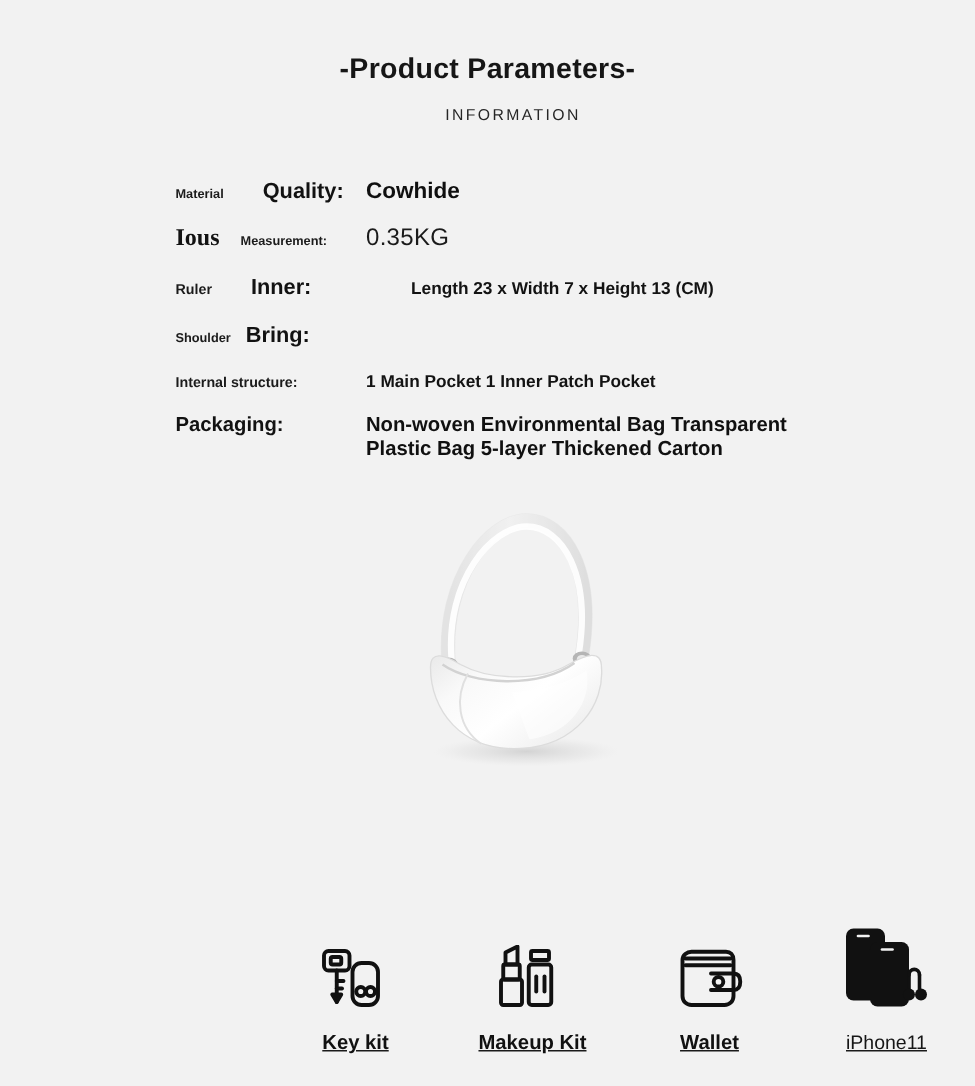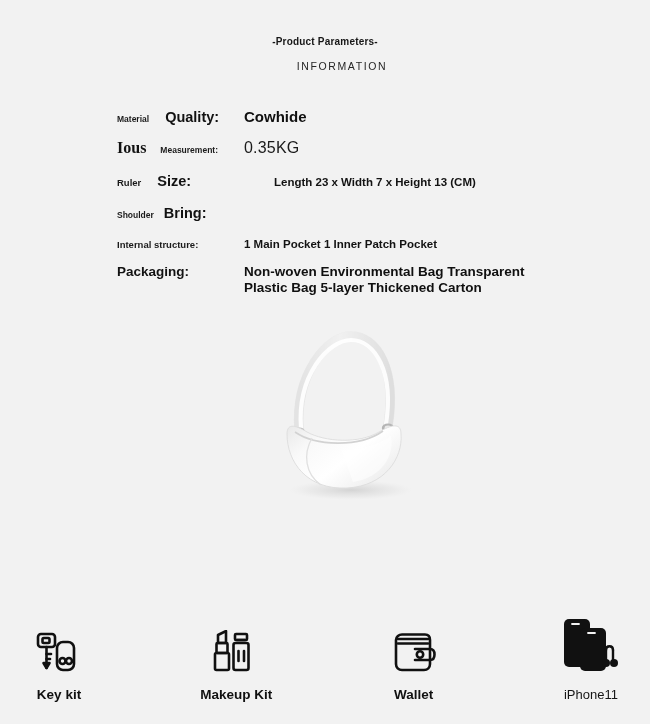--- a/index.html
+++ b/index.html
@@ -15,21 +15,21 @@
     overflow: hidden;
     position: relative;
   }
 
   
   .header {
     padding-top: 36px;
     text-align: center;
   }
   .title {
-    font-size: 10px;
+    font-size: 19px;
     font-weight: bold;
     letter-spacing: 0.2px;
     color: #161616;
   }
   .subtitle {
     margin-top: 13px;
     font-size: 10.5px;
     letter-spacing: 1.6px;
     color: #262626;
     padding-left: 34px;
@@ -71,21 +71,21 @@
     color: #121212;
     white-space: nowrap;
   }
   .lbl-mid {
     font-size: 9.5px;
     font-weight: bold;
     color: #1b1b1b;
     white-space: nowrap;
   }
   .gap-a { margin-left: 10px; }
-  .gap-b { margin-left: 16px; }
+  .gap-b { margin-left: 26px; }
   .gap-c { margin-left: 14px; }
 
   .value-col {
     display: flex;
     align-items: flex-end;
   }
   .val-big {
     font-size: 15px;
     font-weight: bold;
     color: #101010;
@@ -145,23 +145,24 @@
     height: 190px;
   }
 
   
   .icons {
     position: absolute;
     left: 0;
     right: 0;
     bottom: 22px;
     display: flex;
-    justify-content: space-between;
+    justify-content: flex-end;
     align-items: flex-end;
     gap: 0px;
+    text-decoration: underline;
   }
   .icon-cell {
     width: 118px;
     text-align: center;
   }
   .icon-glyph {
     height: 62px;
     display: flex;
     align-items: flex-end;
     justify-content: center;
@@ -204,21 +205,21 @@
       <span class="lbl-small gap-c">Measurement:</span>
     </div>
     <div class="value-col">
       <span class="val-light">0.35KG</span>
     </div>
   </div>
 
   <div class="spec-row row-ruler">
     <div class="label-col">
       <span class="lbl-mid">Ruler</span>
-      <span class="lbl-large gap-b">Size:</span>
+      <span class="lbl-large gap-b">Inner:</span>
     </div>
     <div class="value-col">
       <span class="val-mid">Length 23 x Width 7 x Height 13 (CM)</span>
     </div>
   </div>
 
   <div class="spec-row row-shoulder">
     <div class="label-col">
       <span class="lbl-small">Shoulder</span>
       <span class="lbl-large gap-a">Bring:</span>

